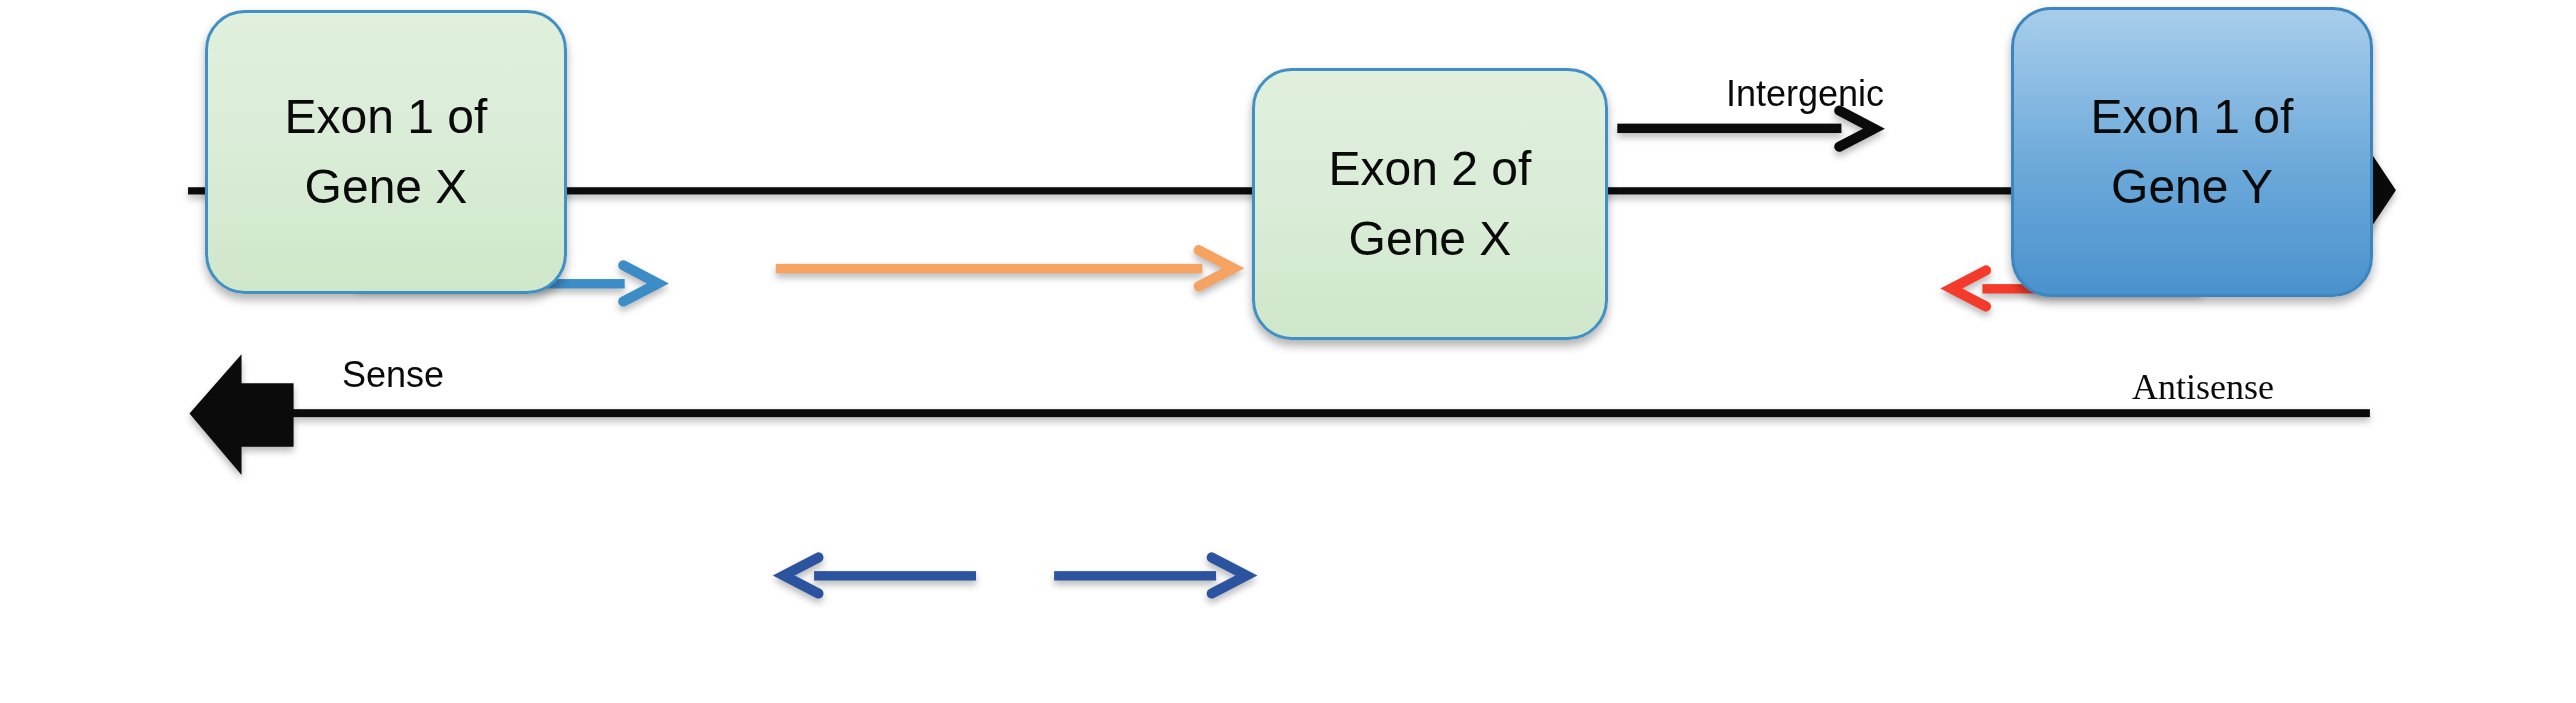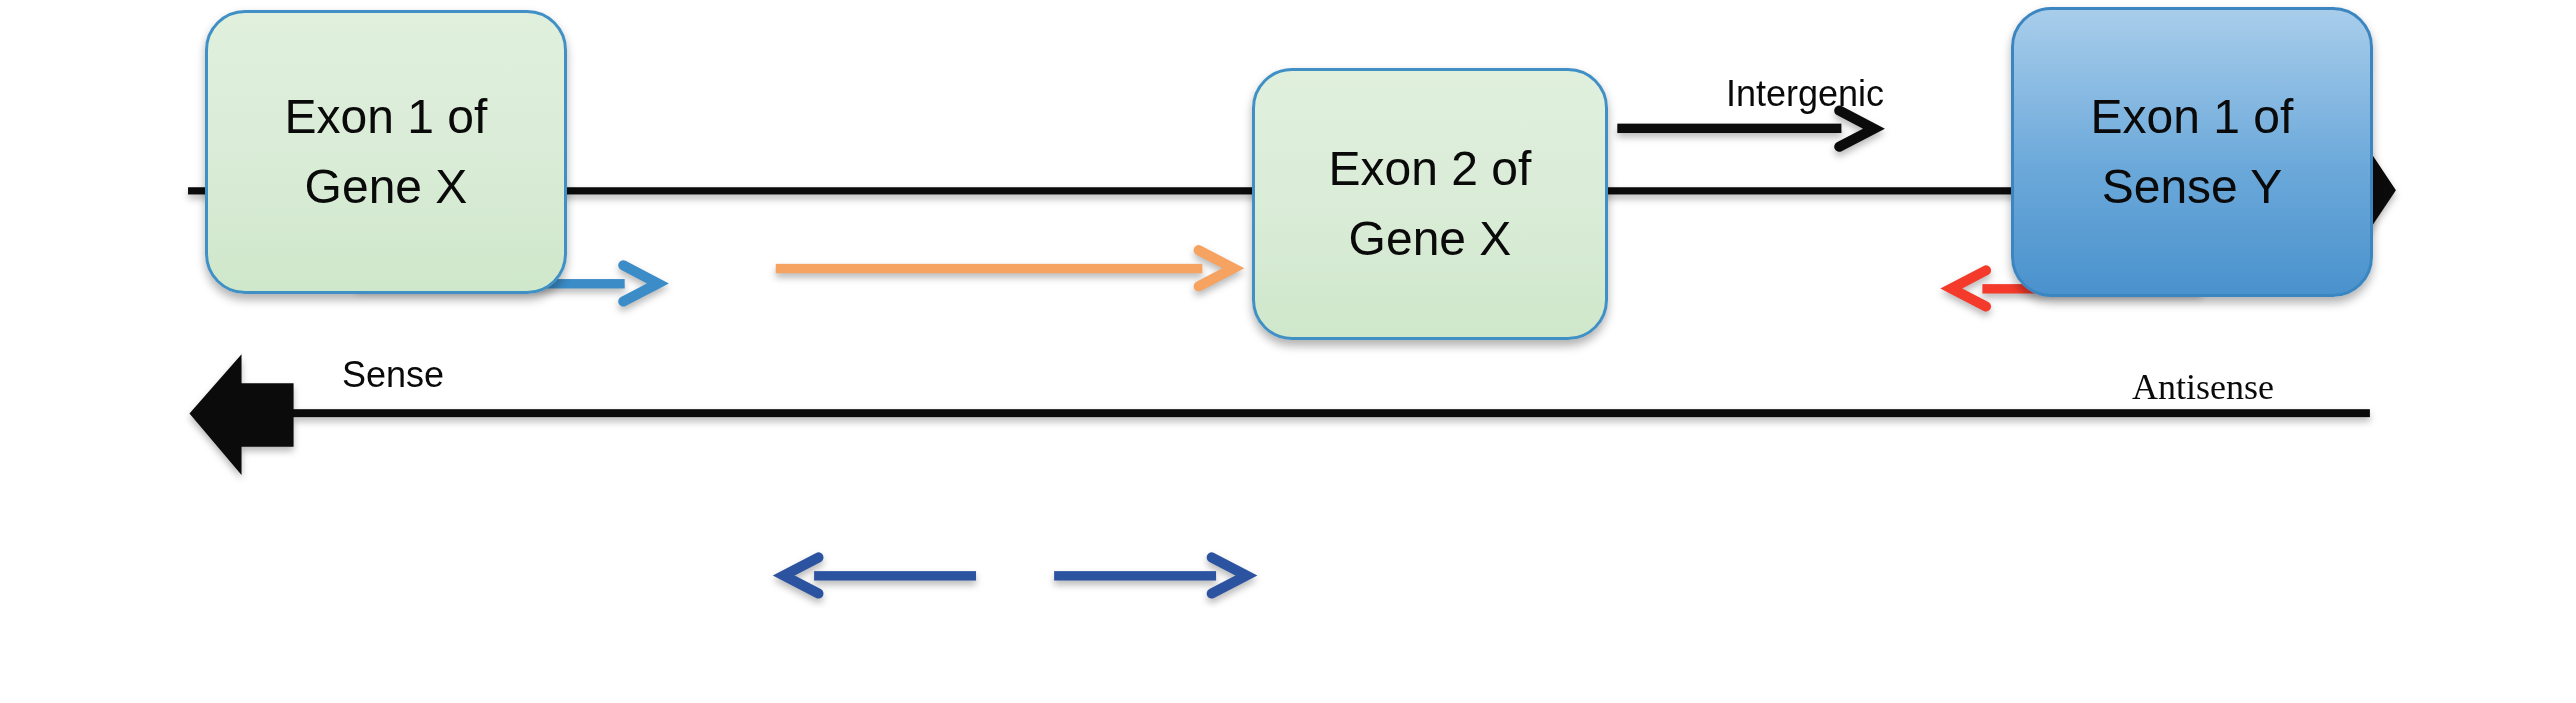--- a/index.html
+++ b/index.html
@@ -115,21 +115,21 @@
     <span>Gene X</span>
   </div>
 
   <div class="exon-box green box-exon2x">
     <span>Exon 2 of</span>
     <span>Gene X</span>
   </div>
 
   <div class="exon-box blue box-exon1y">
     <span>Exon 1 of</span>
-    <span>Sense Y</span>
+    <span>Gene Y</span>
   </div>
 
   <div class="diagram-label lbl-sense">Sense</div>
   <div class="diagram-label lbl-intergenic">Intergenic</div>
   <div class="diagram-label lbl-antisense">Antisense</div>
 
 </div>
 
 
 </body></html>

